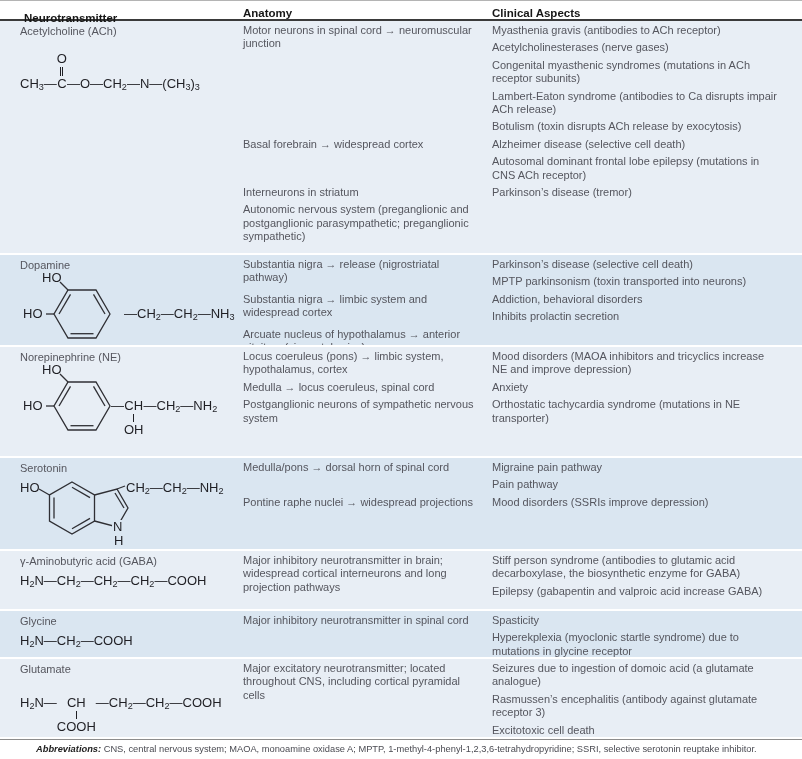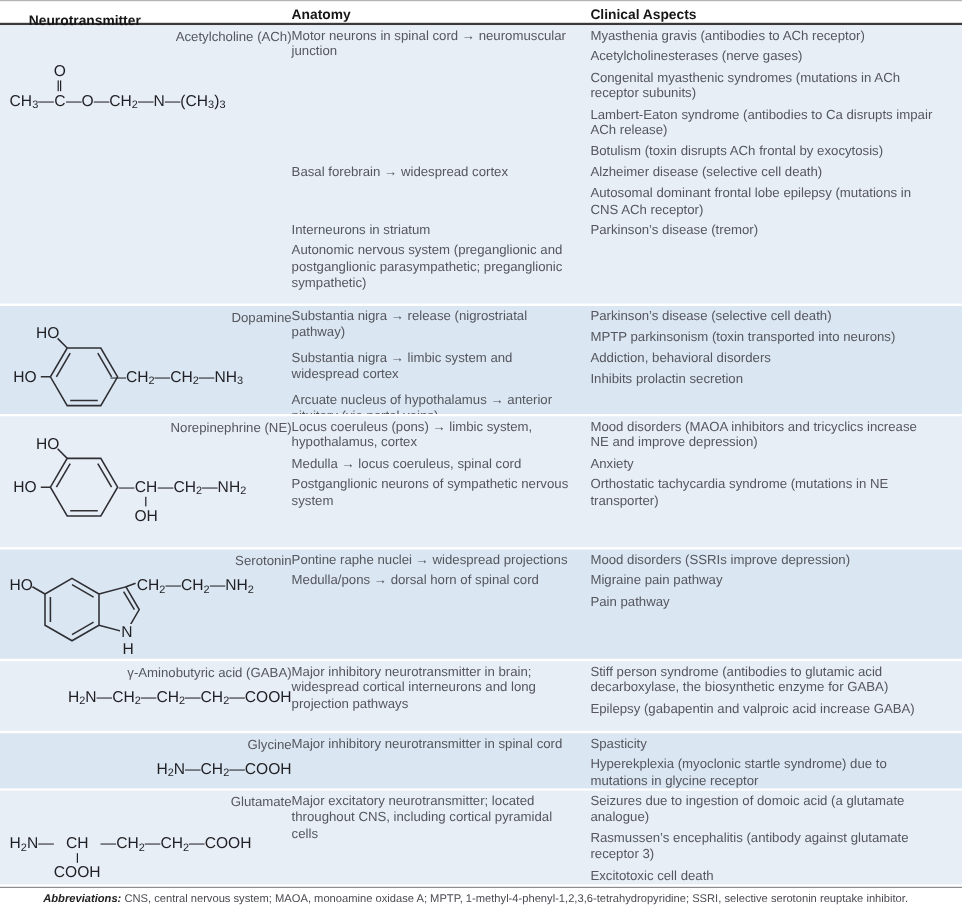--- a/index.html
+++ b/index.html
@@ -10,21 +10,21 @@
     border-top:1px solid #b4b4b4; border-bottom:2px solid #3a3a3a; align-items:center; }
   .thead .hc { font-size:11.5px; font-weight:700; color:#161616; }
   .thead .hc:first-child { padding-left:24px;margin-top:11px; }
   
   .row { display:grid; grid-template-columns:243px 1fr; border-bottom:2px solid #ffffff;
     padding-top:3px; overflow:hidden; }
   .light { background:#e8eef5; }
   .dark  { background:#dae6f1; }
   .r0{height:234px}.r1{height:92px}.r2{height:111px}.r3{height:93px}
   .r4{height:60px}.r5{height:48px}.r6{height:80px}
-  .col1 { padding-left:8px; position:relative;text-align:right; }
+  .col1 { padding-left:20px; position:relative; }
   .nt-name { font-size:11px; line-height:14px; color:#55565e; }
   
   .group { display:grid; grid-template-columns:249px 1fr; margin-bottom:4px; }
   .anat { font-size:11px; line-height:1.22; color:#55565e; padding-right:9px; max-width:249px; }
   .clin { padding-right:10px; max-width:300px; }
   .ci { font-size:11px; line-height:1.22; color:#55565e; margin-bottom:4px; }
   .ci:last-child { margin-bottom:0; }
   
   .struct { position:relative; color:#1f1f24; font-size:13px; }
   .struct sub { font-size:0.70em; vertical-align:-0.22em; line-height:0; }
@@ -66,21 +66,21 @@
     </div>
   </div>
   <div class="groups">
     <div class="group">
       <div class="anat">Motor neurons in spinal cord → neuromuscular junction</div>
       <div class="clin">
         <div class="ci">Myasthenia gravis (antibodies to ACh receptor)</div>
         <div class="ci">Acetylcholinesterases (nerve gases)</div>
         <div class="ci">Congenital myasthenic syndromes (mutations in ACh receptor subunits)</div>
         <div class="ci">Lambert-Eaton syndrome (antibodies to Ca disrupts impair ACh release)</div>
-        <div class="ci">Botulism (toxin disrupts ACh frontal by exocytosis)</div>
+        <div class="ci">Botulism (toxin disrupts ACh release by exocytosis)</div>
       </div>
     </div>
     <div class="group">
       <div class="anat">Basal forebrain → widespread cortex</div>
       <div class="clin">
         <div class="ci">Alzheimer disease (selective cell death)</div>
         <div class="ci">Autosomal dominant frontal lobe epilepsy (mutations in CNS ACh receptor)</div>
       </div>
     </div>
     <div class="group">
@@ -103,21 +103,21 @@
       <svg class="ring-svg" width="112" height="72">
         <polygon points="90,40 76,16 48,16 34,40 48,64 76,64"></polygon>
         <line x1="39" y1="40" x2="50.5" y2="20.3"></line>
         <line x1="73.5" y1="20.3" x2="85" y2="40"></line>
         <line x1="73.5" y1="59.7" x2="50.5" y2="59.7"></line>
         <line x1="40" y1="8" x2="48" y2="16"></line>
         <line x1="26" y1="40" x2="34" y2="40"></line>
       </svg>
       <span class="abslbl" style="left:22px;top:-3px;">HO</span>
       <span class="abslbl" style="left:3px;top:33px;">HO</span>
-      <span class="abslbl" style="left:84px;top:33px;">—CH<sub>2</sub>—CH<sub>2</sub>—NH<sub>3</sub></span>
+      <span class="abslbl" style="left:104px;top:33px;">—CH<sub>2</sub>—CH<sub>2</sub>—NH<sub>3</sub></span>
     </div>
   </div>
   <div class="groups">
     <div class="group">
       <div class="anat">Substantia nigra → release (nigrostriatal pathway)</div>
       <div class="clin">
         <div class="ci">Parkinson’s disease (selective cell death)</div>
         <div class="ci">MPTP parkinsonism (toxin transported into neurons)</div>
       </div>
     </div>
@@ -197,30 +197,30 @@
         <line x1="19" y1="14" x2="29.5" y2="20"></line>
       </svg>
       <span class="abslbl" style="left:0;top:6px;">HO</span>
       <span class="abslbl" style="left:106px;top:6px;">CH<sub>2</sub>—CH<sub>2</sub>—NH<sub>2</sub></span>
       <span class="abslbl nbg" style="left:92px;top:45px;">N</span>
       <span class="abslbl" style="left:94px;top:59px;">H</span>
     </div>
   </div>
   <div class="groups">
     <div class="group">
-      <div class="anat">Pontine raphe nuclei → widespread projections</div>
-      <div class="clin">
-        <div class="ci">Mood disorders (SSRIs improve depression)</div>
-      </div>
-    </div>
-    <div class="group">
       <div class="anat">Medulla/pons → dorsal horn of spinal cord</div>
       <div class="clin">
         <div class="ci">Migraine pain pathway</div>
         <div class="ci">Pain pathway</div>
+      </div>
+    </div>
+    <div class="group">
+      <div class="anat">Pontine raphe nuclei → widespread projections</div>
+      <div class="clin">
+        <div class="ci">Mood disorders (SSRIs improve depression)</div>
       </div>
     </div>
   </div>
 </section>
 
 <section class="row r4 light">
   <div class="col1">
     <div class="nt-name">γ-Aminobutyric acid (GABA)</div>
     <div class="struct" style="margin-top:5px;">
       <span>H<sub>2</sub>N—CH<sub>2</sub>—CH<sub>2</sub>—CH<sub>2</sub>—COOH</span>

